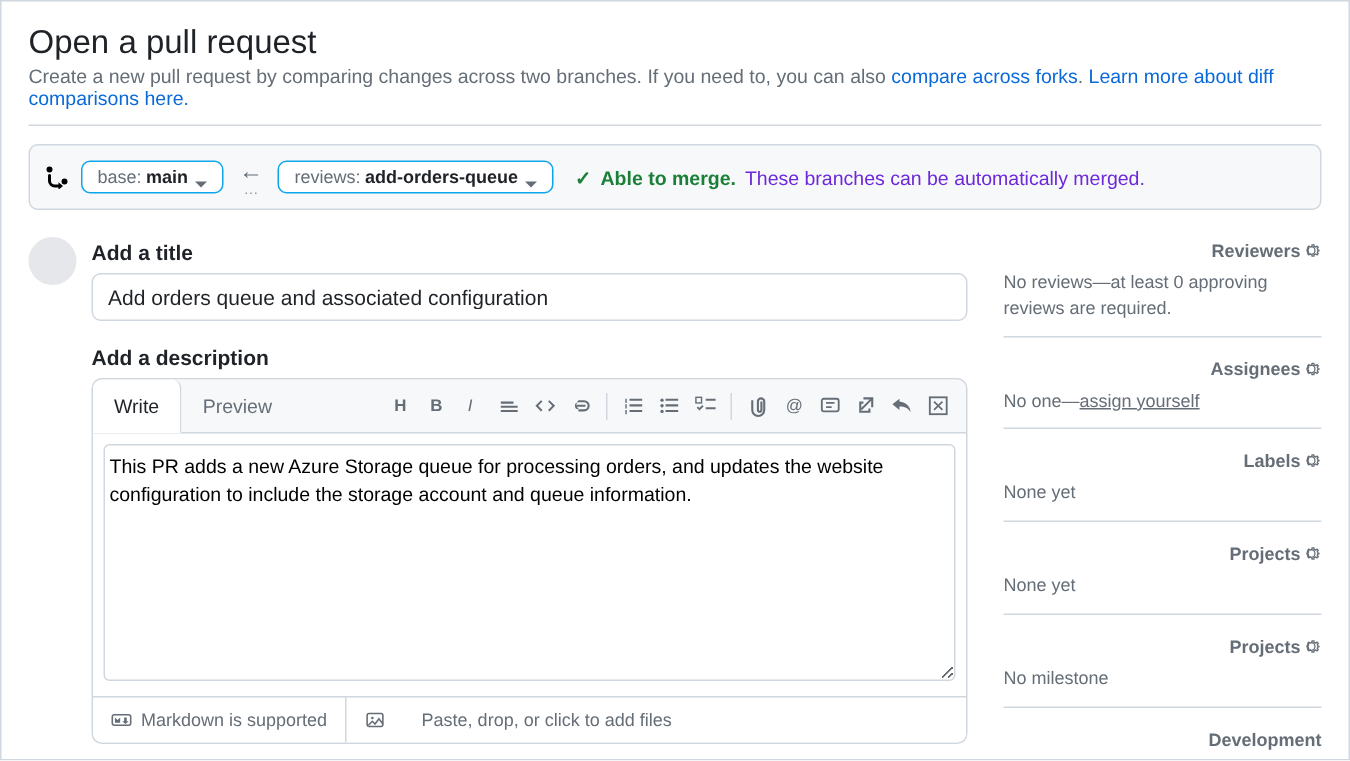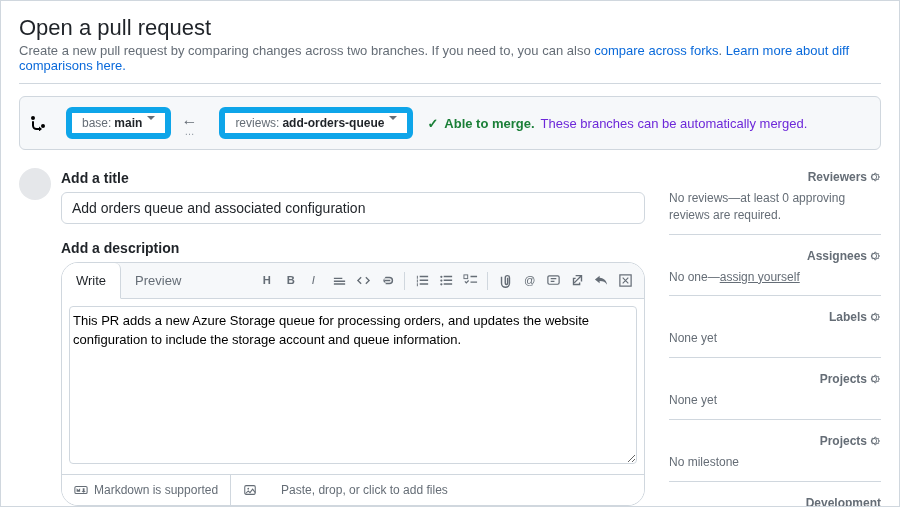--- a/index.html
+++ b/index.html
@@ -40,30 +40,29 @@
     gap: 8px;
     margin-bottom: 18px;
   }
   .compare-icon {
     width: 16px; height: 16px;
     color: #656d76;
     display: flex; align-items: center; justify-content: center;
   }
   .branch-pill {
     background: #fff;
-    border: 6px solid #0ea5e9;
+    border: 1px solid #0ea5e9;
     border-radius: 6px;
     padding: 3px 10px;
     font-size: 12px;
     color: #656d76;
     display: inline-flex;
-    align-items: flex-start;
+    align-items: flex-end;
     gap: 3px;
     cursor: pointer;
-    margin-left: 12px;
   }
   .branch-pill strong { color: #1f2328; font-weight: 600; }
   .caret-down {
     width: 0; height: 0;
     border-left: 4px solid transparent;
     border-right: 4px solid transparent;
     border-top: 4px solid #656d76;
     margin-left: 2px;
   }
   .arrow-left {
@@ -93,21 +92,21 @@
     width: 100%;
     border: 1px solid #d0d7de;
     border-radius: 6px;
     padding: 7px 10px;
     font-size: 14px;
     color: #1f2328;
     margin-bottom: 14px;
   }
   .editor-box {
     border: 1px solid #d0d7de;
-    border-radius: 17px;
+    border-radius: 7px;
     overflow: hidden;
   }
   .editor-tabs {
     display: flex;
     align-items: center;
     background: #f6f8fa;
     border-bottom: 1px solid #d0d7de;
   }
   .tab {
     padding: 10px 14px;

